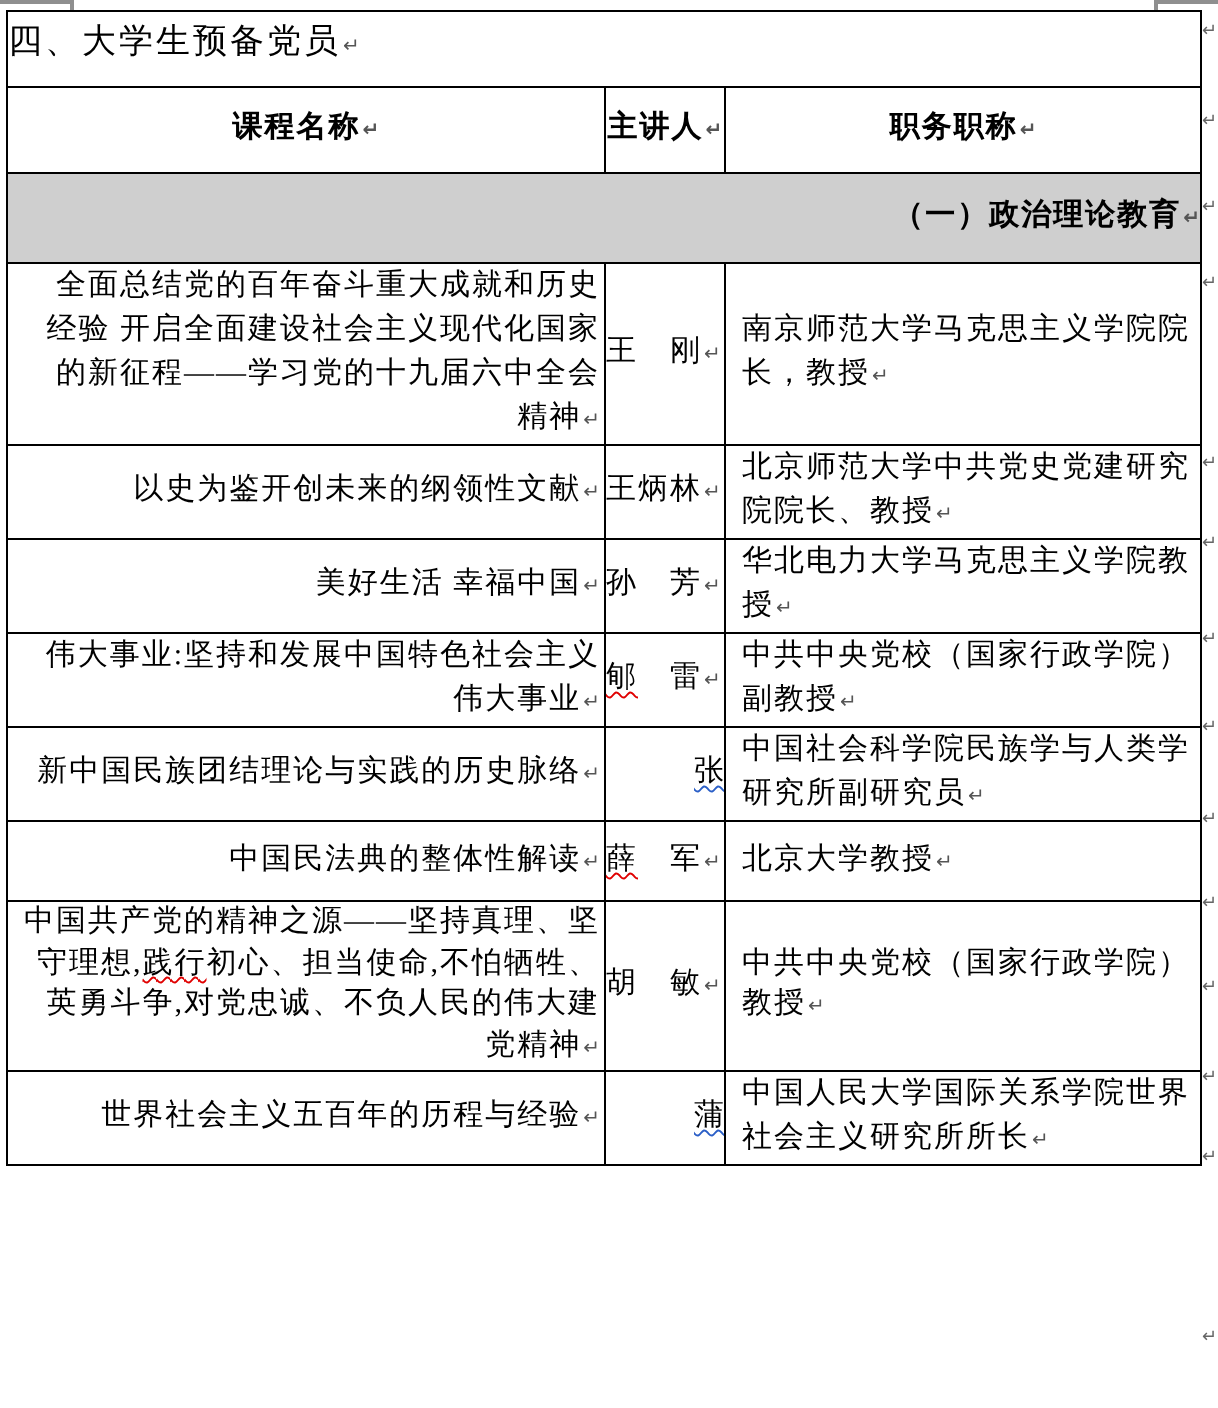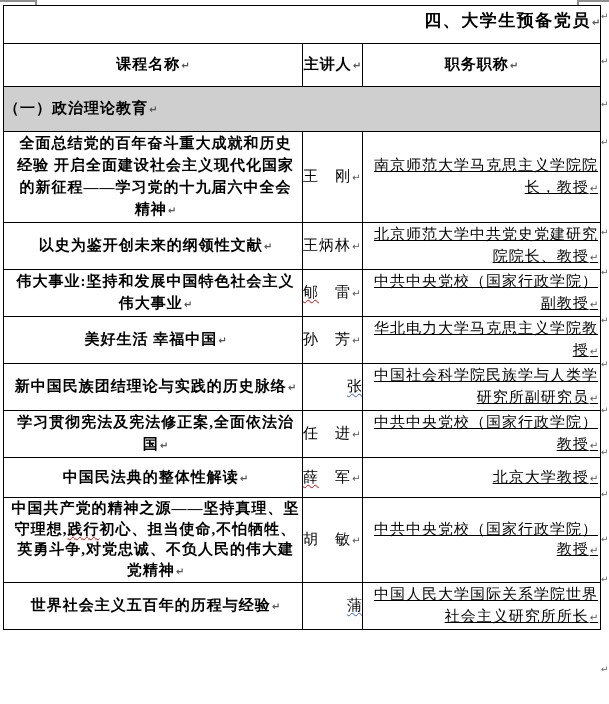--- a/index.html
+++ b/index.html
@@ -24,28 +24,28 @@
     border:1px solid #000;
     padding:0;
     vertical-align:middle;
     font-size:15px;
     letter-spacing:1px;
     line-height:22px;
     white-space:pre;
     overflow:hidden;
   }
   td.title-cell{
-    font-weight:bold;font-size:17px;letter-spacing:1.5px;
-    text-align:right;vertical-align:top;padding-top:4px;
+    font-weight:normal;font-size:17px;letter-spacing:1.5px;
+    text-align:left;vertical-align:top;padding-top:4px;
   }
   td.hd{font-weight:bold;text-align:center;}
-  td.sec-cell{background:#CFCFCF;font-weight:bold;text-align:left;}
-  td.c1{padding-left:7px;padding-right:2px;text-align:center;font-weight:bold;}
+  td.sec-cell{background:#CFCFCF;font-weight:bold;text-align:right;}
+  td.c1{padding-left:7px;padding-right:2px;text-align:right;}
   td.c2{text-align:left;}
-  td.c3{padding-left:8px;padding-right:2px;text-align:right;text-decoration:underline;}
+  td.c3{padding-left:8px;padding-right:2px;text-align:left;}
   tr.tight td{line-height:20.5px;margin-top:40px;}
   .eom{
     font-family:"DejaVu Sans",sans-serif;
     font-size:10px;color:#555;letter-spacing:0;margin-left:1px;
   }
   .sq-red{
     text-decoration-line:underline;text-decoration-style:wavy;
     text-decoration-color:#E00000;text-decoration-thickness:1px;
     text-underline-offset:2px;
   }
@@ -101,49 +101,42 @@
 长，教授</span><span class="eom">↵</span></td>
   </tr>
 
   <tr style="height:41px">
     <td class="c1"><span>以史为鉴开创未来的纲领性文献</span><span class="eom">↵</span></td>
     <td class="c2"><span>王炳林</span><span class="eom">↵</span></td>
     <td class="c3"><span>北京师范大学中共党史党建研究
 院院长、教授</span><span class="eom">↵</span></td>
   </tr>
 
+  <tr style="height:45px">
+    <td class="c1"><span>美好生活 幸福中国</span><span class="eom">↵</span></td>
+    <td class="c2"><span>孙　芳</span><span class="eom">↵</span></td>
+    <td class="c3"><span>华北电力大学马克思主义学院教
+授</span><span class="eom">↵</span></td>
+  </tr>
+
   <tr style="height:46px">
     <td class="c1"><span>伟大事业:坚持和发展中国特色社会主义
 伟大事业</span><span class="eom">↵</span></td>
     <td class="c2"><span class="sq-red">郇</span><span>　雷</span><span class="eom">↵</span></td>
     <td class="c3"><span>中共中央党校（国家行政学院）
 副教授</span><span class="eom">↵</span></td>
   </tr>
 
   <tr style="height:45px">
-    <td class="c1"><span>美好生活 幸福中国</span><span class="eom">↵</span></td>
-    <td class="c2"><span>孙　芳</span><span class="eom">↵</span></td>
-    <td class="c3"><span>华北电力大学马克思主义学院教
-授</span><span class="eom">↵</span></td>
-  </tr>
-
-  <tr style="height:45px">
     <td class="c1"><span>新中国民族团结理论与实践的历史脉络</span><span class="eom">↵</span></td>
     <td class="c2"><span class="sq-blue">张少春</span><span class="eom">↵</span></td>
     <td class="c3"><span>中国社会科学院民族学与人类学
 研究所副研究员</span><span class="eom">↵</span></td>
   </tr>
 
-  <tr style="height:44px">
-    <td class="c1"><span>学习贯彻宪法及宪法修正案,全面依法治
-国</span><span class="eom">↵</span></td>
-    <td class="c2"><span>任　进</span><span class="eom">↵</span></td>
-    <td class="c3"><span>中共中央党校（国家行政学院）
-教授</span><span class="eom">↵</span></td>
-  </tr>
 
   <tr style="height:40px">
     <td class="c1"><span>中国民法典的整体性解读</span><span class="eom">↵</span></td>
     <td class="c2"><span class="sq-red">薛</span><span>　军</span><span class="eom">↵</span></td>
     <td class="c3"><span>北京大学教授</span><span class="eom">↵</span></td>
   </tr>
 
 
 
   <tr style="height:85px" class="tight">

